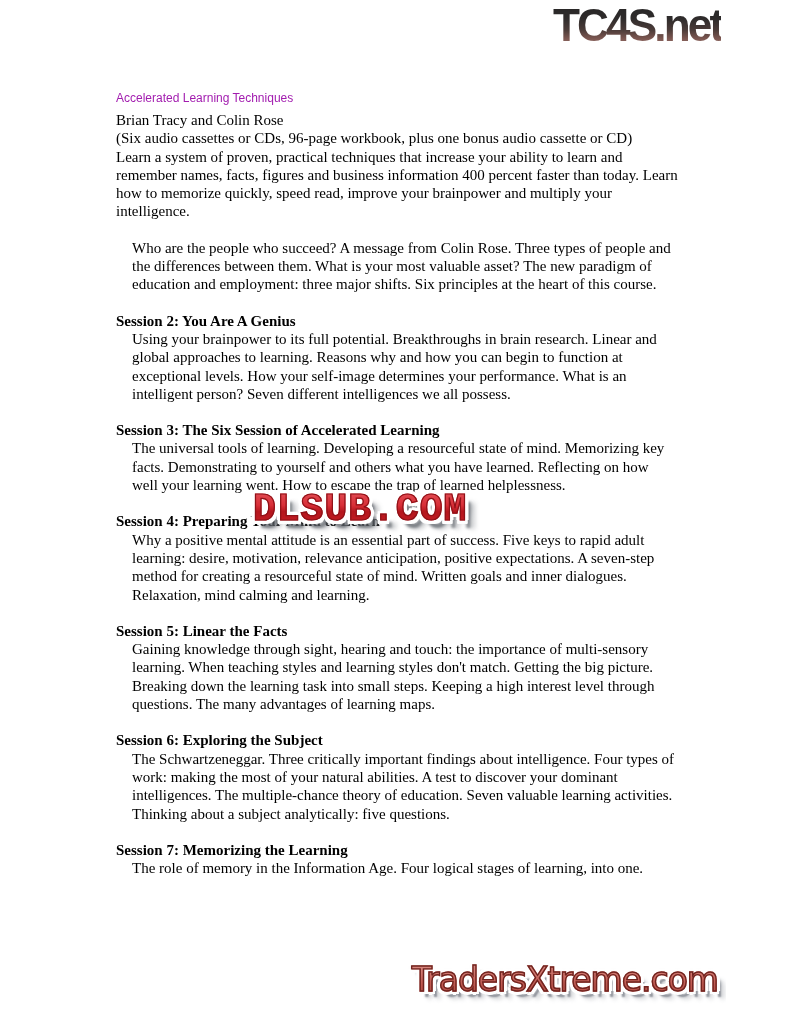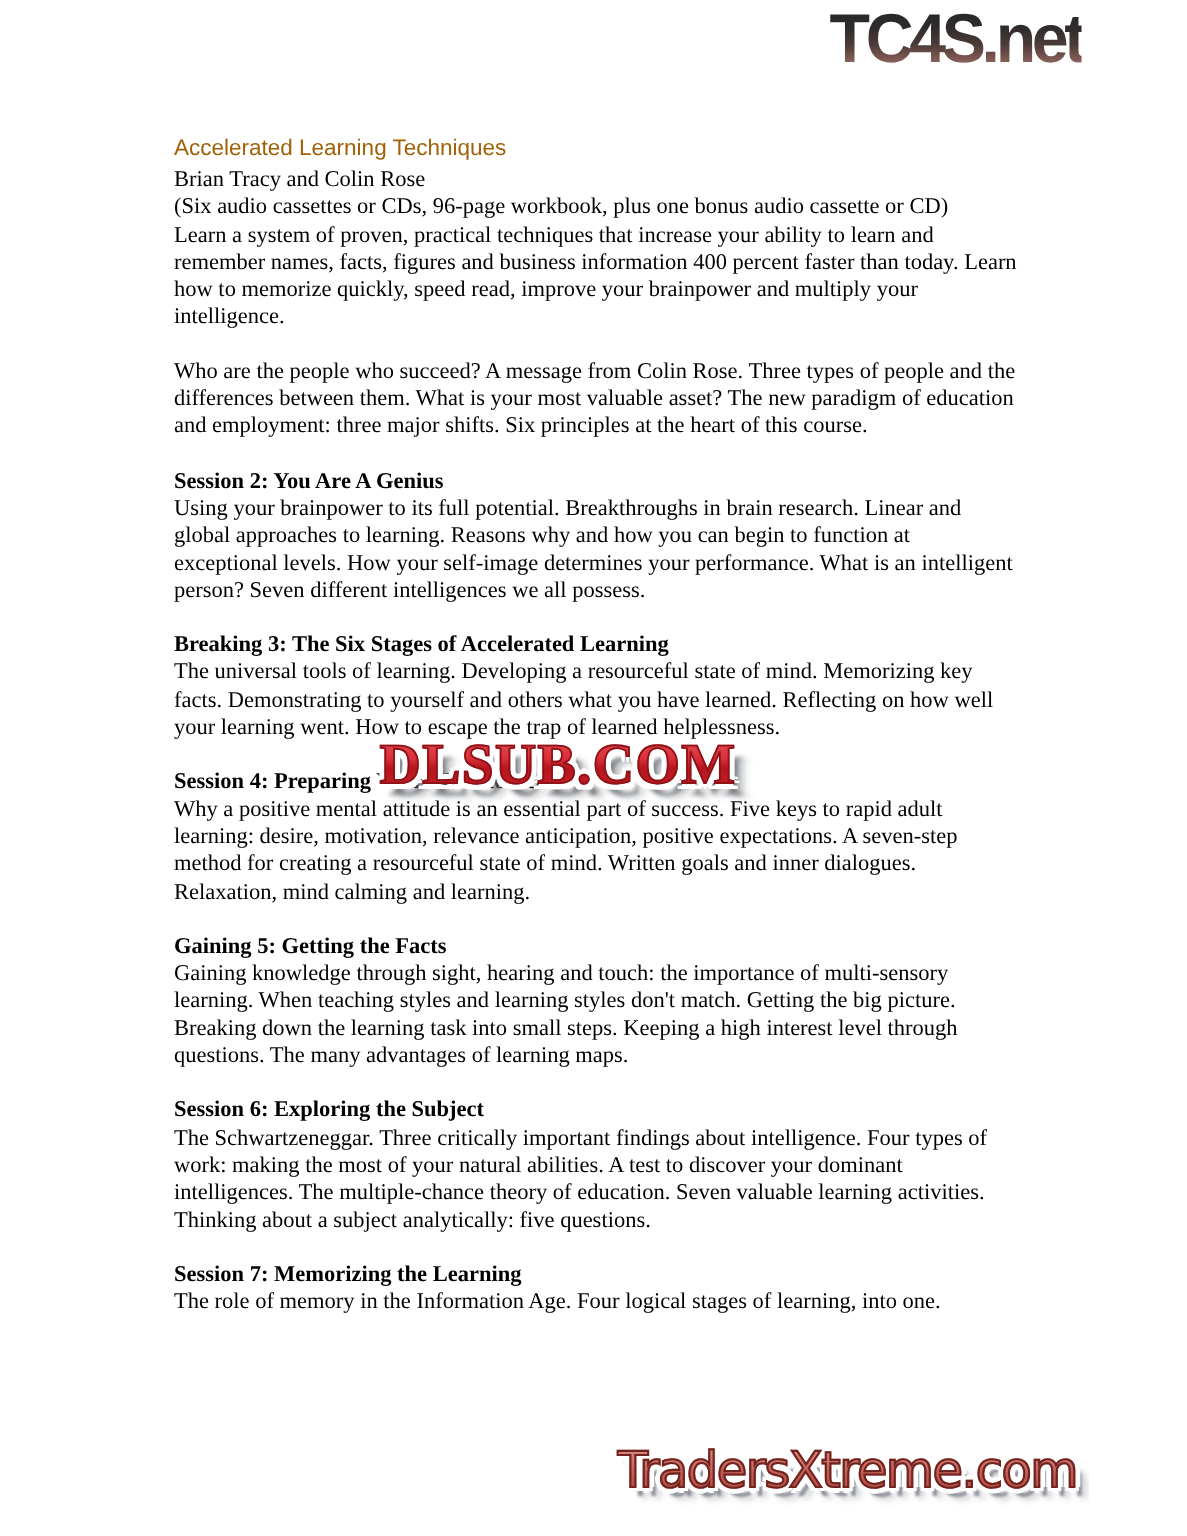--- a/index.html
+++ b/index.html
@@ -37,42 +37,42 @@
     left: 116px;
     top: 88px;
     width: 562px;
     font-size: 15px;
     line-height: 18.3px;
   }
   .doc-title {
     margin: 0 0 2px 0;
     font-family: "Liberation Sans", sans-serif;
     font-weight: 400;
-    font-size: 15px;
+    font-size: 12px;
     line-height: 21px;
-    color: #a16207;
+    color: #a21caf;
   }
   .authors { margin: 0; }
   .format-note { margin: 0; }
   .intro { margin: 0 0 18px 0; }
   .session h2 {
     margin: 0;
     font-size: 15px;
     line-height: 18.3px;
     font-weight: bold;
     font-family: "Liberation Serif", serif;
   }
-  .session p { margin: 0 0 18px 0; }
+  .session p { margin: 0 0 18px 16px; }
 
   
   .watermark {
     position: absolute;
     left: 253px;
     top: 487px;
-    font-family: Liberation Serif, serif;
+    font-family: Liberation Mono, monospace;
     font-weight: bold;
     font-size: 38px;
     line-height: 46px;
     letter-spacing: 1px;
     white-space: nowrap;
   }
   .watermark .halo {
     position: absolute;
     left: 0; top: 0;
     color: #b01f26;
@@ -139,31 +139,31 @@
     <div class="session">
       <p>Who are the people who succeed? A message from Colin Rose. Three types of people and the differences between them. What is your most valuable asset? The new paradigm of education and employment: three major shifts. Six principles at the heart of this course.</p>
     </div>
 
     <div class="session">
       <h2>Session 2: You Are A Genius</h2>
       <p>Using your brainpower to its full potential. Breakthroughs in brain research. Linear and global approaches to learning. Reasons why and how you can begin to function at exceptional levels. How your self-image determines your performance. What is an intelligent person? Seven different intelligences we all possess.</p>
     </div>
 
     <div class="session">
-      <h2>Breaking 3: The Six Stages of Accelerated Learning</h2>
+      <h2>Session 3: The Six Session of Accelerated Learning</h2>
       <p>The universal tools of learning. Developing a resourceful state of mind. Memorizing key facts. Demonstrating to yourself and others what you have learned. Reflecting on how well your learning went. How to escape the trap of learned helplessness.</p>
     </div>
 
     <div class="session">
       <h2>Session 4: Preparing Your Mind to Learn</h2>
       <p>Why a positive mental attitude is an essential part of success. Five keys to rapid adult learning: desire, motivation, relevance anticipation, positive expectations. A seven-step method for creating a resourceful state of mind. Written goals and inner dialogues. Relaxation, mind calming and learning.</p>
     </div>
 
     <div class="session">
-      <h2>Gaining 5: Getting the Facts</h2>
+      <h2>Session 5: Linear the Facts</h2>
       <p>Gaining knowledge through sight, hearing and touch: the importance of multi-sensory learning. When teaching styles and learning styles don't match. Getting the big picture. Breaking down the learning task into small steps. Keeping a high interest level through questions. The many advantages of learning maps.</p>
     </div>
 
     <div class="session">
       <h2>Session 6: Exploring the Subject</h2>
       <p>The Schwartzeneggar. Three critically important findings about intelligence. Four types of work: making the most of your natural abilities. A test to discover your dominant intelligences. The multiple-chance theory of education. Seven valuable learning activities. Thinking about a subject analytically: five questions.</p>
     </div>
 
     <div class="session">
       <h2>Session 7: Memorizing the Learning</h2>

